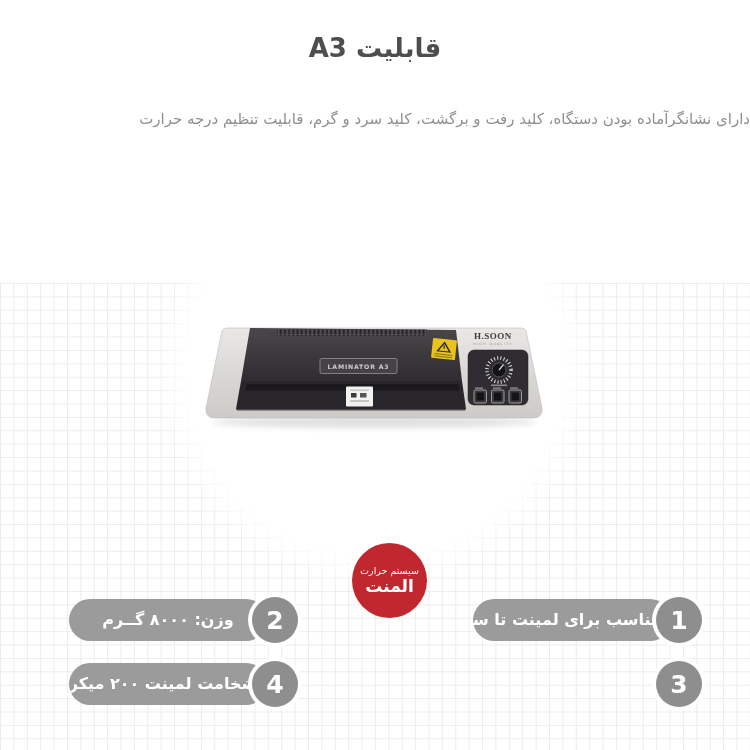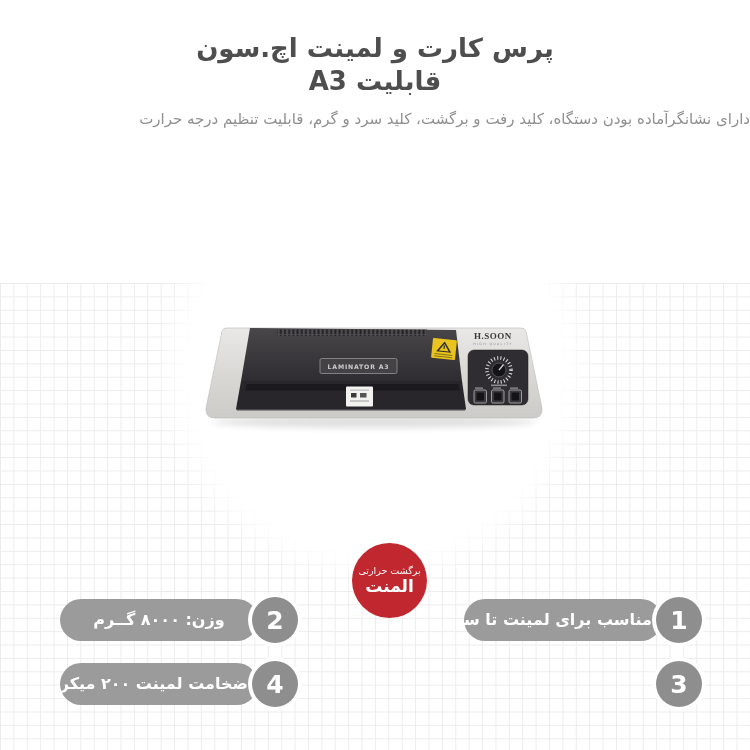--- a/index.html
+++ b/index.html
@@ -39,21 +39,21 @@
     position: absolute; left: 352px; top: 543px; width: 75px; height: 75px;
     border-radius: 50%; background: #c1272e;
     display: flex; flex-direction: column; align-items: center; justify-content: center;
     color: #ffffff; direction: rtl; text-align: center;
   }
   .badge .b1 { font-size: 9.5px; letter-spacing: 0; }
   .badge .b2 { font-size: 17px; font-weight: bold; margin-top: 0; }
   
   .feature { position: absolute; width: 242px; height: 46px; }
   .pill-body {
-    position: absolute; left: 4px; top: 2px; width: 198px; height: 42px;
+    position: absolute; left: 13px; top: 2px; width: 198px; height: 42px;
     background: #9b9b9b; border-radius: 21px;
   }
   .pill-text {
     width: 100%; height: 42px; line-height: 42px; text-align: center;
     direction: rtl; color: #ffffff; font-size: 16px; font-weight: bold;
     padding: 0 10px; white-space: nowrap; overflow: hidden;
   }
   .pill-num {
     position: absolute; right: 0; top: 0; width: 46px; height: 46px;
     border-radius: 50%; background: #8e8e8e;
@@ -68,21 +68,20 @@
   .brand-text { font-family: "Liberation Serif", serif; font-weight: bold; }
 </style>
 </head>
 <body>
 
 <div class="canvas">
 
   <div class="grid-layer"></div>
 
   <div class="title">
-    <div>پرس کارت و لمینت اچ.سون</div>
     <div>قابلیت A3</div>
   </div>
   <div class="subtitle">دارای نشانگرآماده بودن دستگاه، کلید رفت و برگشت، کلید سرد و گرم، قابلیت تنظیم درجه حرارت</div>
 
   <div class="product-circle"></div>
 
   <svg class="machine-svg" width="342" height="120" viewBox="0 0 342 120" xmlns="http://www.w3.org/2000/svg">
     <defs>
       <linearGradient id="bodyGrad" x1="0" y1="0" x2="0" y2="1">
         <stop offset="0" stop-color="#e9e8e6"></stop>
@@ -156,21 +155,21 @@
       </g>
       <g>
         <rect x="307" y="73.5" width="8" height="1.2" fill="#9a989c"></rect>
         <rect x="306" y="76" width="12.5" height="13" rx="1.5" fill="#3b383c" stroke="#c8c8c8" stroke-width="0.7"></rect>
         <rect x="308.5" y="78.5" width="7.5" height="8" rx="1" fill="#141316"></rect>
       </g>
     </g>
   </svg>
 
   <div class="badge">
-    <div class="b1">برگشت حرارتی</div>
+    <div class="b1">سیستم حرارت</div>
     <div class="b2">المنت</div>
   </div>
 
   <div class="feature f1">
     <div class="pill-body">
       <div class="pill-text">مناسب برای لمینت تا سایز A۳</div>
     </div>
     <div class="pill-num">1</div>
   </div>
 

